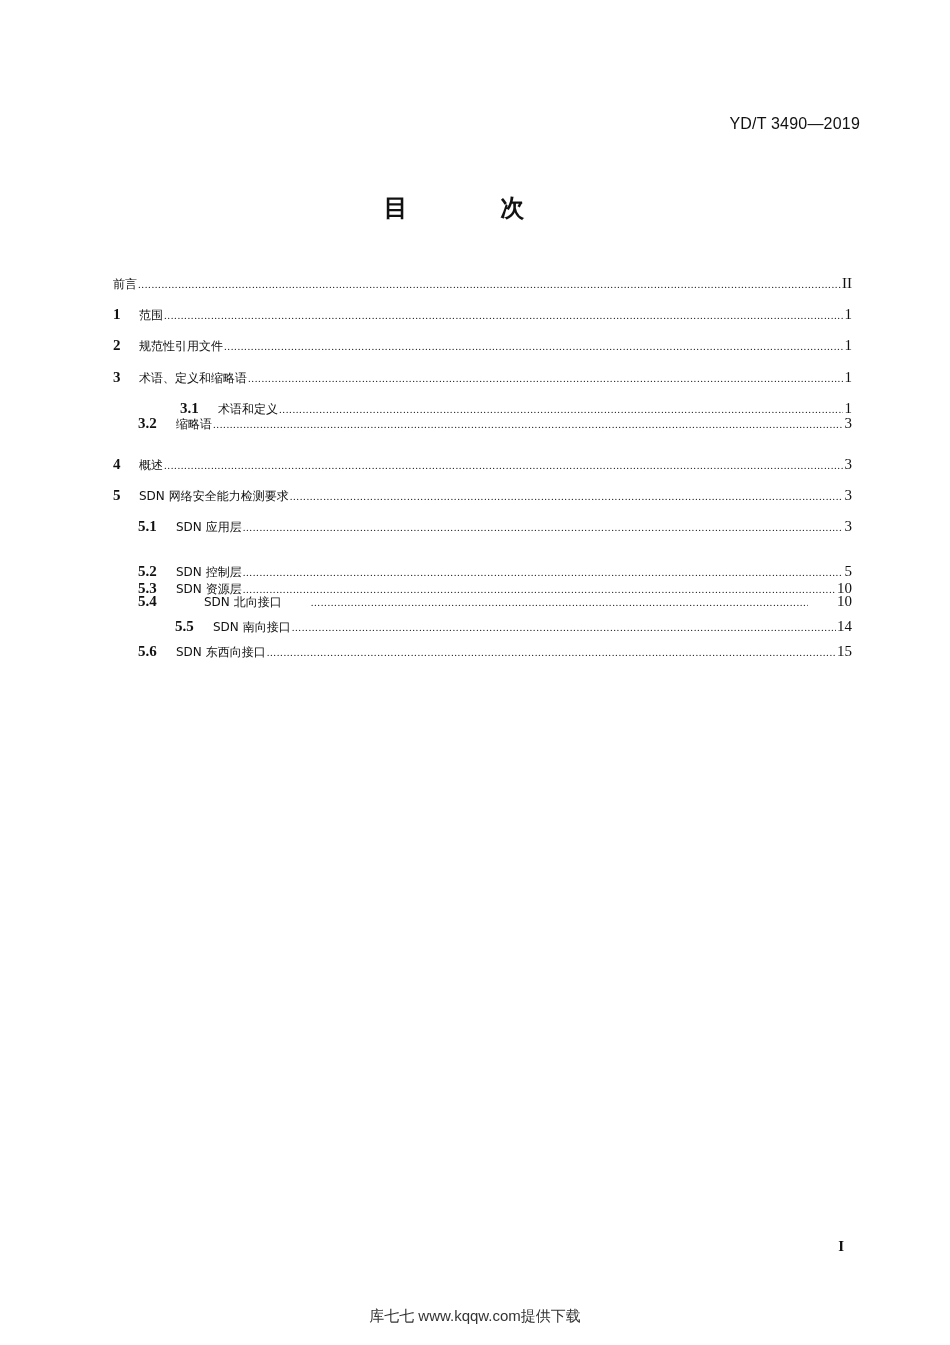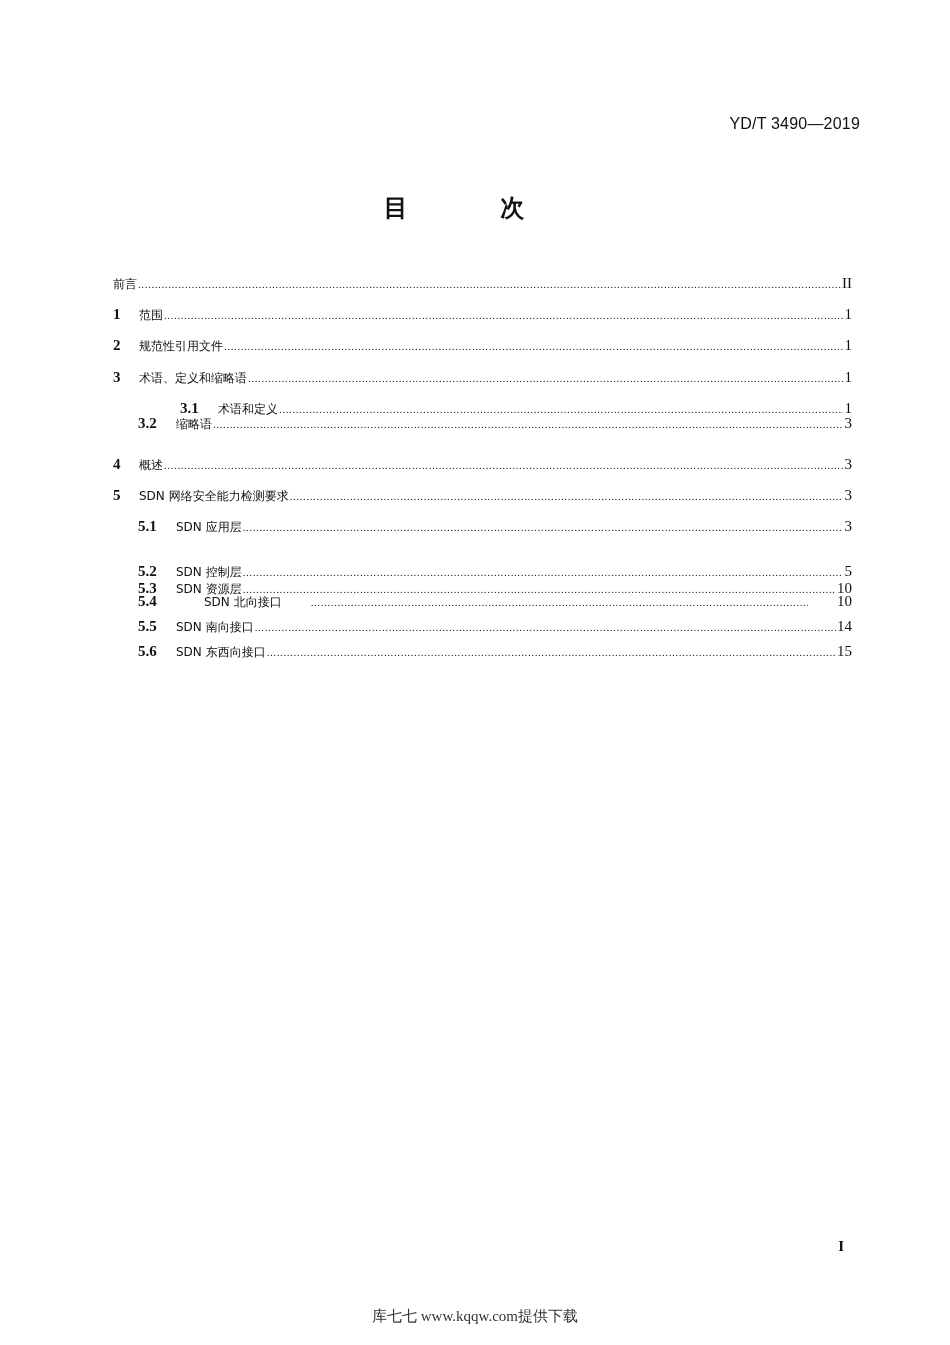--- a/index.html
+++ b/index.html
@@ -33,21 +33,21 @@
   }
   .toc-row .leader::before {
     content: "......................................................................................................................................................................................................................................................";
   }
   .toc-row .page { white-space: nowrap; text-align: right; min-width: 8px; }
   .page-number {
     position: absolute; top: 1238px; right: 106px; font-size: 15px; font-weight: bold;
   }
   .footer {
     position: absolute; top: 1307px; left: 0; width: 950px; text-align: center;
-    font-family: Liberation Serif, serif; font-size: 15px; color: #333;
+    font-family: Liberation Sans, sans-serif; font-size: 15px; color: #333;
   }
 </style>
 </head>
 <body>
 
 <div class="std-code">YD/T 3490—2019</div>
 <div class="title">目 次</div>
 
 <div class="toc" id="toc">
     <div class="toc-row l1" style="top: 0px;">
@@ -114,21 +114,21 @@
       <span class="label">SDN 资源层</span>
       <span class="leader"></span>
       <span class="page">10</span>
     </div>
     <div class="toc-row l2" style="top: 318px; gap: 28px;">
       <span class="num">5.4</span>
       <span class="label">SDN 北向接口</span>
       <span class="leader"></span>
       <span class="page">10</span>
     </div>
-    <div class="toc-row l2" style="top: 343px;">
+    <div class="toc-row l2" style="top: 343px; margin-left: 37px;">
       <span class="num">5.5</span>
       <span class="label">SDN 南向接口</span>
       <span class="leader"></span>
       <span class="page">14</span>
     </div>
     <div class="toc-row l2" style="top: 368px;">
       <span class="num">5.6</span>
       <span class="label">SDN 东西向接口</span>
       <span class="leader"></span>
       <span class="page">15</span>

